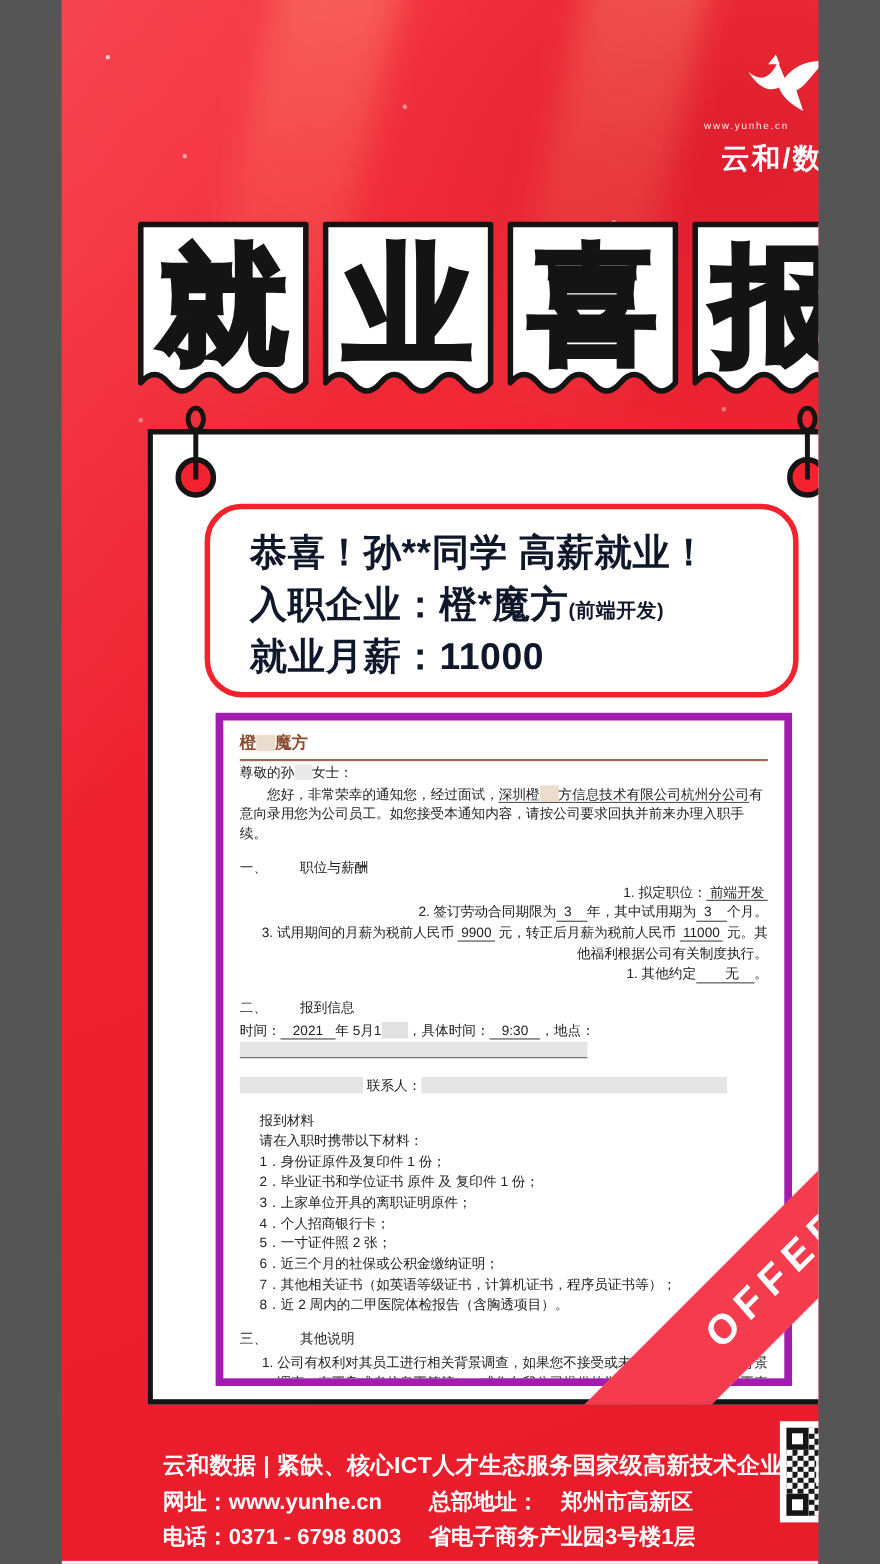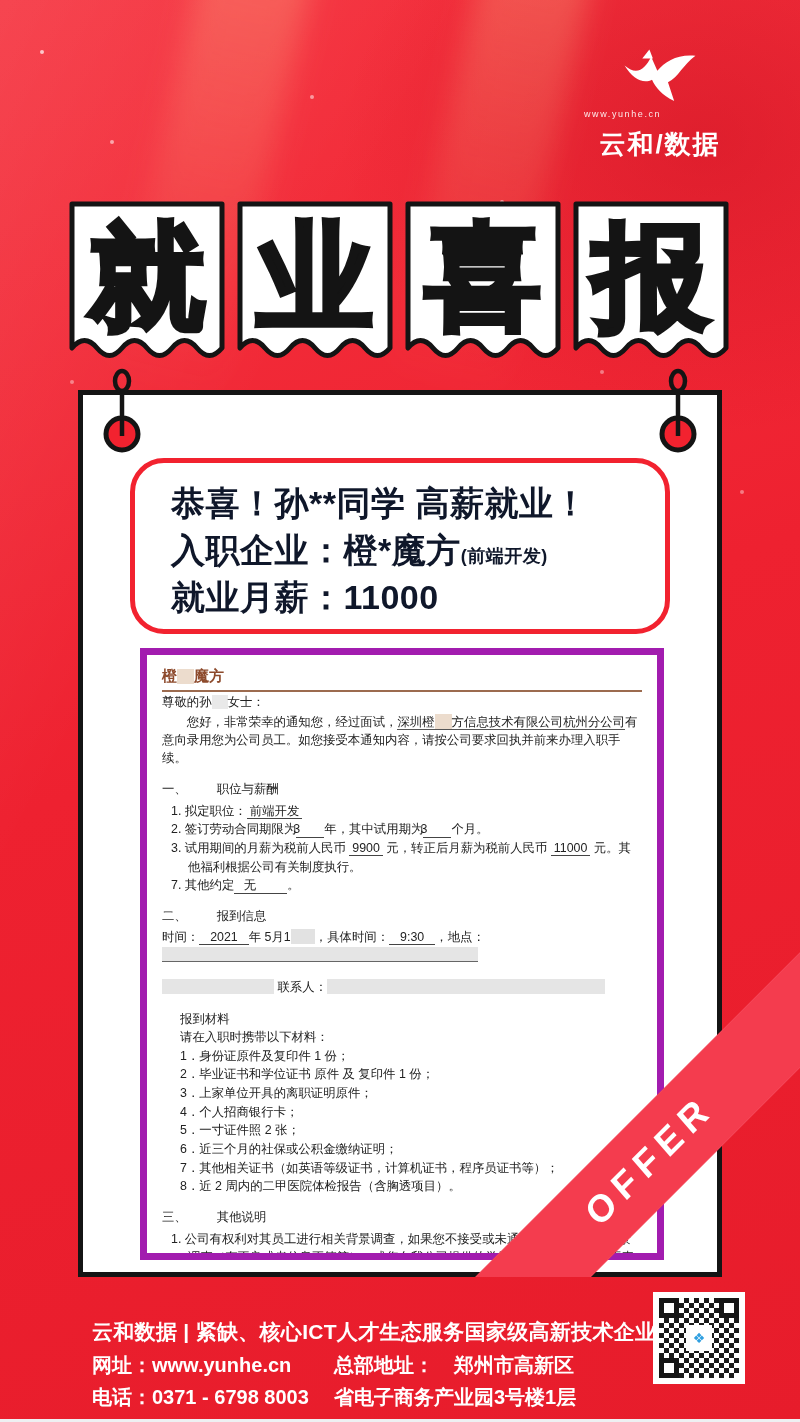--- a/index.html
+++ b/index.html
@@ -1,18 +1,18 @@
 <!DOCTYPE html>
 <html><head>
 <meta charset="utf-8">
 <style>
   * { margin:0; padding:0; box-sizing:border-box; }
   body { background:#555; font-family:"Liberation Sans","DejaVu Sans",sans-serif; }
   .poster{
-    position:relative; width:800px; height:1422px; margin:0 auto; overflow:hidden;
+    position:relative; width:688px; height:1422px; margin:0 auto; overflow:hidden;
     background:
       radial-gradient(ellipse 520px 420px at 88% 10%, rgba(200,16,32,.45), transparent 70%),
       linear-gradient(118deg, rgba(255,255,255,.09) 0%, rgba(255,255,255,0) 30%),
       linear-gradient(160deg,#f5333f 0%, #ee2130 48%, #e71c2b 100%);
   }
   .beam{position:absolute; top:-70px; width:110px; height:540px; transform:rotate(13deg);
     background:linear-gradient(to bottom, rgba(255,205,150,.28), rgba(255,205,150,0) 85%);
     filter:blur(14px);}
   .beam.b1{left:150px;} .beam.b2{left:430px;}
   .sparkles{position:absolute; left:40px; top:50px; width:4px; height:4px; border-radius:50%;
@@ -59,21 +59,21 @@
   .c-loc{width:316px; height:15px; background:#e5e5e5; border-bottom:1px solid #666;}
   .c-pre{width:112px; height:15px; background:#e5e5e5;}
   .c-name{width:278px; height:15px; background:#e5e5e5;}
   .c-name2{width:16px; height:14px; background:#e9e9e9;}
   .doc-title{text-align:center; font-size:19px; font-weight:bold; margin:11px 0 9px;}
   .doc-p{margin-top:2px;}
   .doc-p.indent{text-indent:2em;}
   .comp{border-bottom:1px solid #555;}
   .sec{font-weight:normal; margin:13px 0 3px;}
   .sec .sec-title{margin-left:30px;}
-  .olist{padding-left:9px;}
+  .olist{padding-left:9px;text-align:right;}
   .oli{padding-left:17px; text-indent:-17px; line-height:1.5;}
   .u{border-bottom:1px solid #444; padding:0 14px; display:inline-block; line-height:1.1;}
   .u2{border-bottom:1px solid #444; padding:0 3px;}
   .u3{border-bottom:1px solid #444; padding:0 11px;}
   .time-line{margin-top:2px;}
   .contact-line{margin-top:14px;}
   .mat-block{margin-top:13px; padding-left:18px;}
   .mat-line{line-height:1.5;}
   
   .ribbon-clip{position:absolute; left:0; top:0; width:800px; height:1277px; overflow:hidden;
@@ -173,21 +173,21 @@
 
       <div class="doc-p"><span>尊敬的孙</span><span class="censor c-name2"></span><span>女士：</span></div>
 
       <div class="doc-p indent"><span>您好，非常荣幸的通知您，经过面试，</span><span class="comp"><span>深圳橙</span><span class="censor c-brand"></span><span>方信息技术有限公司杭州分公司</span></span><span>有意向录用您为公司员工。如您接受本通知内容，请按公司要求回执并前来办理入职手续。</span></div>
 
       <div class="sec"><span>一、</span><span class="sec-title">职位与薪酬</span></div>
       <div class="olist">
         <div class="oli"><span>1. 拟定职位：</span><span class="u2">前端开发</span></div>
         <div class="oli"><span>2. 签订劳动合同期限为</span><span class="u">3</span><span>年，其中试用期为</span><span class="u">3</span><span>个月。</span></div>
         <div class="oli"><span>3. 试用期间的月薪为税前人民币 </span><span class="u2">9900</span><span> 元，转正后月薪为税前人民币 </span><span class="u2">11000</span><span> 元。其他福利根据公司有关制度执行。</span></div>
-        <div class="oli"><span>7. 其他约定</span><span class="u">　无　</span><span>。</span></div>
+        <div class="oli"><span>1. 其他约定</span><span class="u">　无　</span><span>。</span></div>
       </div>
 
       <div class="sec"><span>二、</span><span class="sec-title">报到信息</span></div>
       <div class="time-line"><span>时间：</span><span class="u3">2021</span><span>年 5月1</span><span class="censor c-date"></span><span>，具体时间：</span><span class="u3">9:30</span><span>，地点：</span><span class="censor c-loc"></span></div>
       <div class="contact-line"><span class="censor c-pre"></span> <span>联系人：</span><span class="censor c-name"></span></div>
 
       <div class="mat-block">
         <div class="mat-line">报到材料</div>
         <div class="mat-line">请在入职时携带以下材料：</div>
         <div class="mat-line">1．身份证原件及复印件 1 份；</div>

